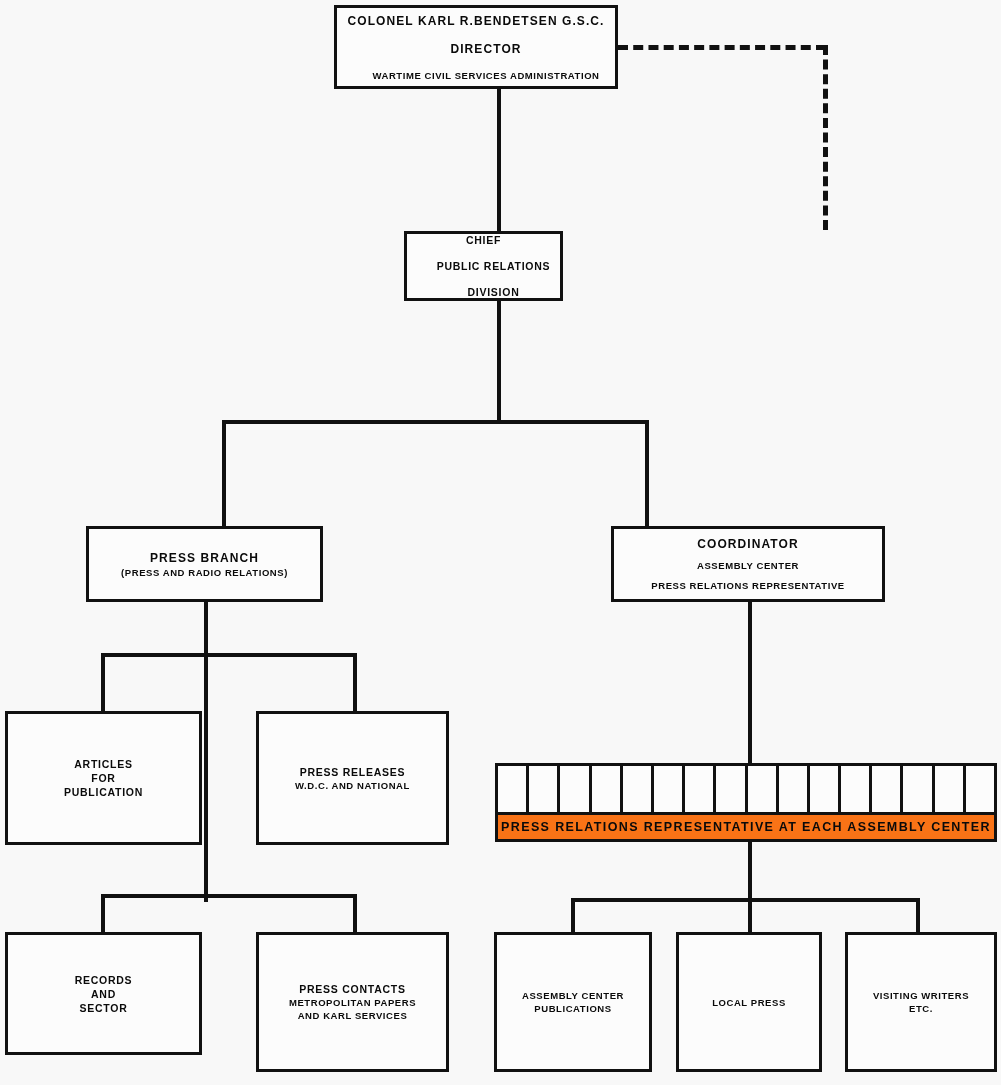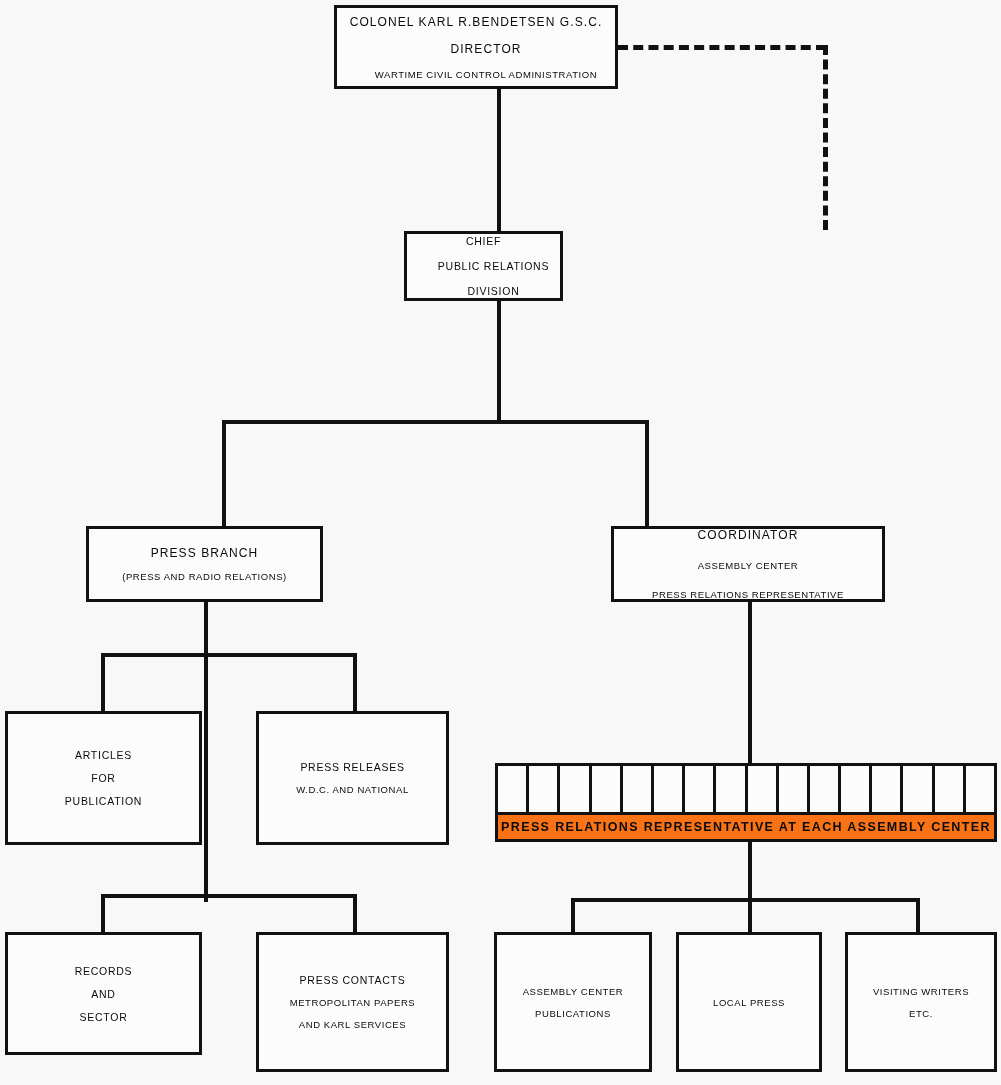--- a/index.html
+++ b/index.html
@@ -23,35 +23,34 @@
     box-sizing: border-box;
     border: 3px solid #111;
     background: #fcfcfc;
     display: flex;
     flex-direction: column;
     align-items: center;
     justify-content: center;
     text-align: center;
     color: #0a0a0a;
     letter-spacing: 0.08em;
-    font-weight: 400;
-    gap: 9px;
+    font-weight: 700;
   }
   .box .ln {
     display: block;
     width: 100%;
     white-space: nowrap;
   }
   .t-md  { font-size: 12px; letter-spacing: .09em; }
   .t-sm  { font-size: 10.5px; letter-spacing: .07em; }
   .t-xs  { font-size: 9.5px;  letter-spacing: .06em; }
 
   .gap-lg .ln + .ln { margin-top: 2px; }
   .gap-md .ln + .ln { margin-top: 9px; }
-  .gap-sm .ln + .ln { margin-top: 4px; padding-left: 20px; }
+  .gap-sm .ln + .ln { margin-top: 14px; padding-left: 20px; }
   .gap-xs .ln + .ln { margin-top: 3px; }
 
   
   .line {
     position: absolute;
     background: #111;
   }
   .line.v { width: 4px; }
   .line.h { height: 4px; }
 
@@ -128,21 +127,21 @@
   <div class="line v" style="left:748px; top:602px; height:163px;"></div>
   <div class="line v" style="left:748px; top:840px; height:95px;"></div>
 
   <div class="line h" style="left:571px; top:898px; width:349px;"></div>
   <div class="line v" style="left:571px; top:898px; height:35px;"></div>
   <div class="line v" style="left:916px; top:898px; height:35px;"></div>
 
   <div class="box gap-sm" style="left:334px; top:5px; width:284px; height:84px;">
     <span class="ln t-md">COLONEL KARL R.BENDETSEN G.S.C.</span>
     <span class="ln t-md">DIRECTOR</span>
-    <span class="ln t-xs">WARTIME CIVIL CONTROL ADMINISTRATION</span>
+    <span class="ln t-xs">WARTIME CIVIL SERVICES ADMINISTRATION</span>
   </div>
 
   <div class="box gap-sm" style="left:404px; top:231px; width:159px; height:70px;">
     <span class="ln t-sm">CHIEF</span>
     <span class="ln t-sm">PUBLIC RELATIONS</span>
     <span class="ln t-sm">DIVISION</span>
   </div>
 
 
   <div class="box gap-lg" style="left:86px; top:526px; width:237px; height:76px;">

